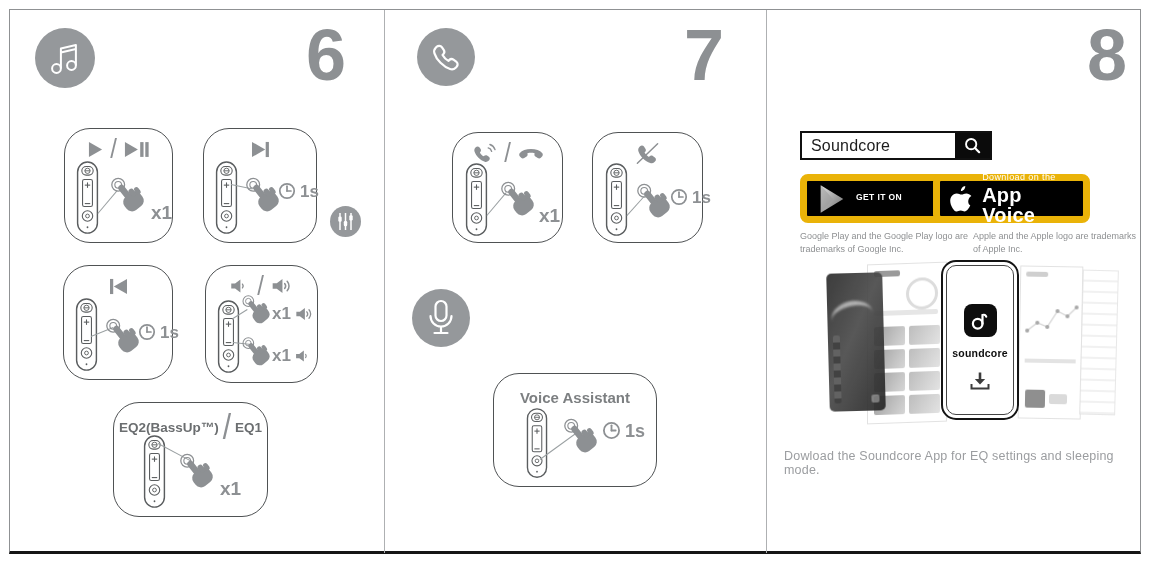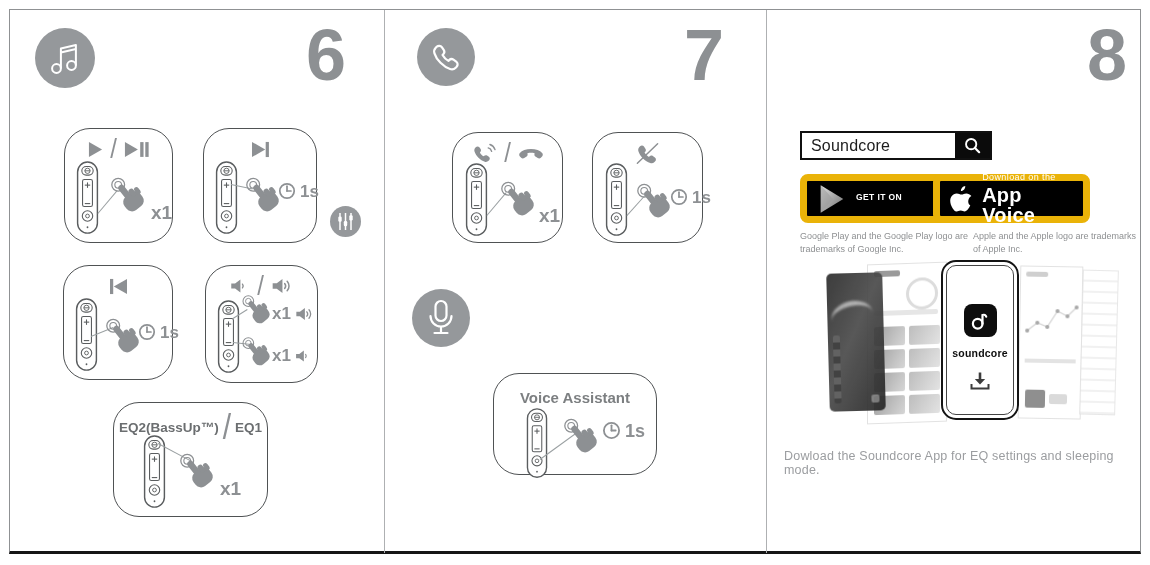--- a/index.html
+++ b/index.html
@@ -308,21 +308,21 @@
       <circle cx="29" cy="29" r="29" fill="#95989b"></circle>
       <g fill="none" stroke="#fff" stroke-width="2.2" stroke-linecap="round">
         <rect x="23.5" y="12" width="11" height="20" rx="5.5"></rect>
         <path d="M18.5 27 a10.5 10.5 0 0 0 21 0"></path>
         <line x1="29" y1="38" x2="29" y2="43.5"></line>
         <line x1="22.5" y1="44" x2="35.5" y2="44"></line>
       </g>
     </svg>
   </div>
 
-  <div class="card" style="left:493px;top:373px;width:164px;height:102px;">
+  <div class="card" style="left:493px;top:373px;width:164px;height:114px;">
     <div class="vatitle">Voice Assistant</div>
     <svg class="dev" style="left:30px;top:32px;" width="26" height="75">
         <use href="#sym-device"></use>
       </svg>
     <div class="ptr" style="left:46px;top:85px;width:46px;transform:rotate(-36deg);"></div>
     <svg class="press" style="left:66px;top:42px;" width="48" height="42" viewBox="0 0 60 52">
         <use href="#sym-press"></use>
       </svg>
     <div class="clockrow" style="left:108px;top:47px;">
       <svg width="19" height="19" viewBox="0 0 20 20">

